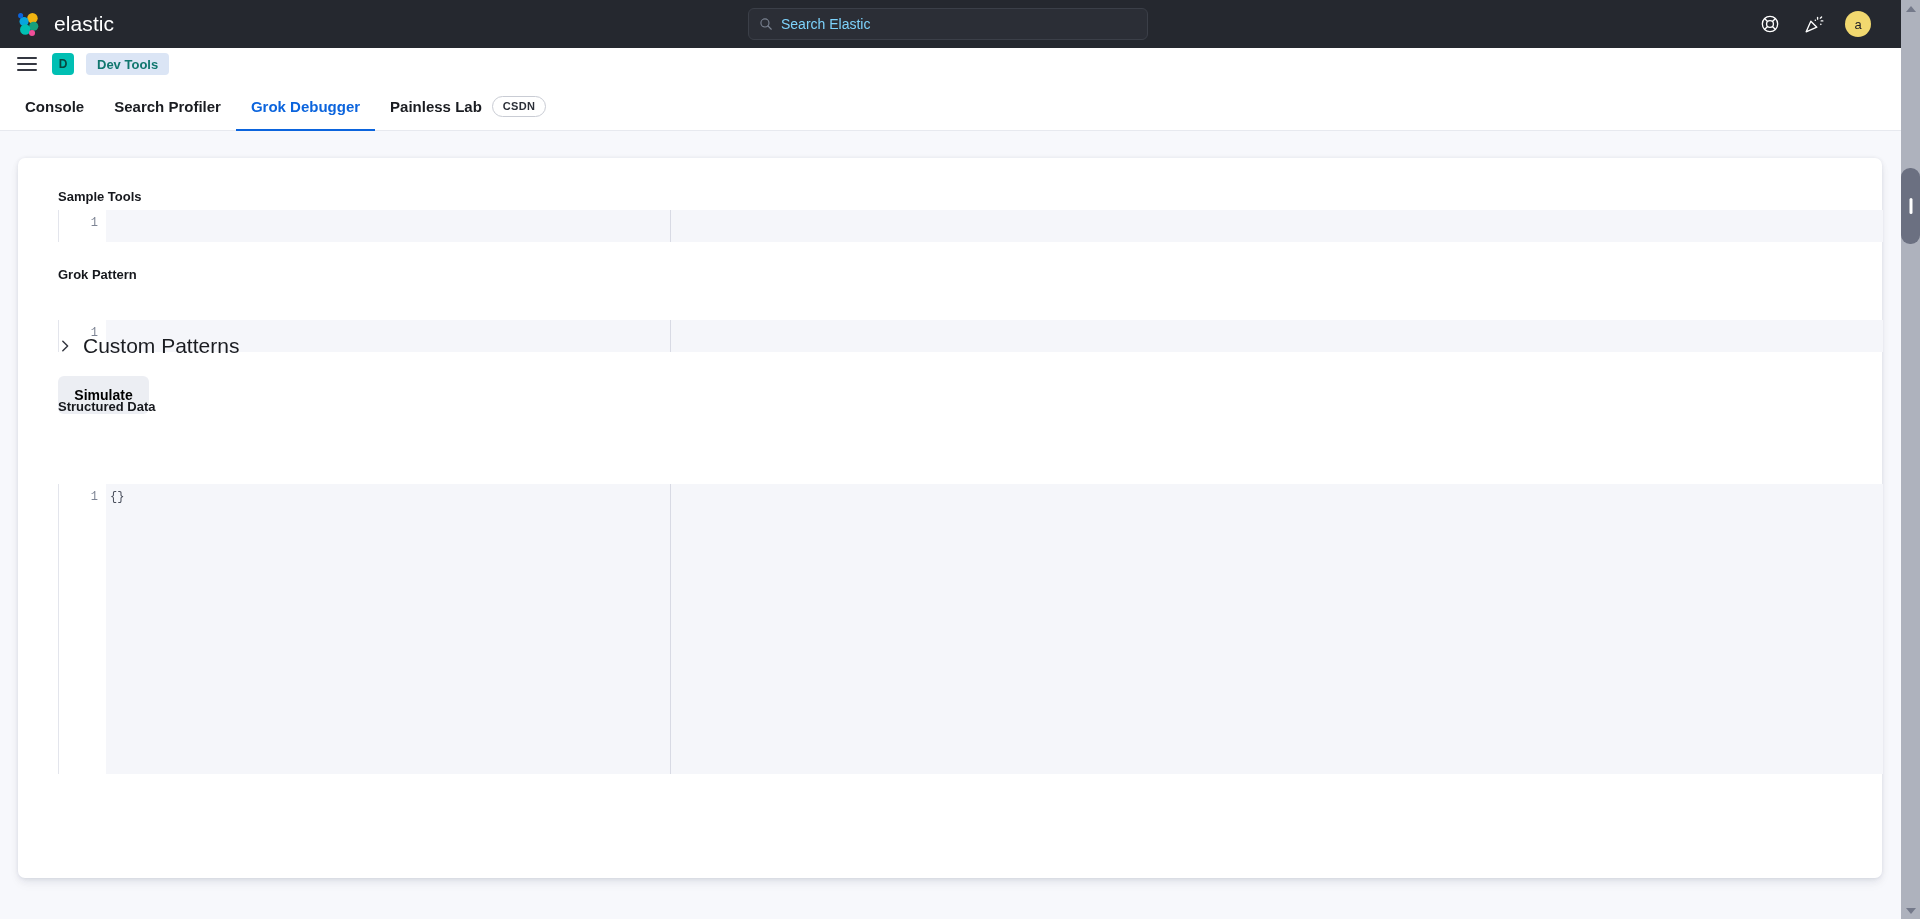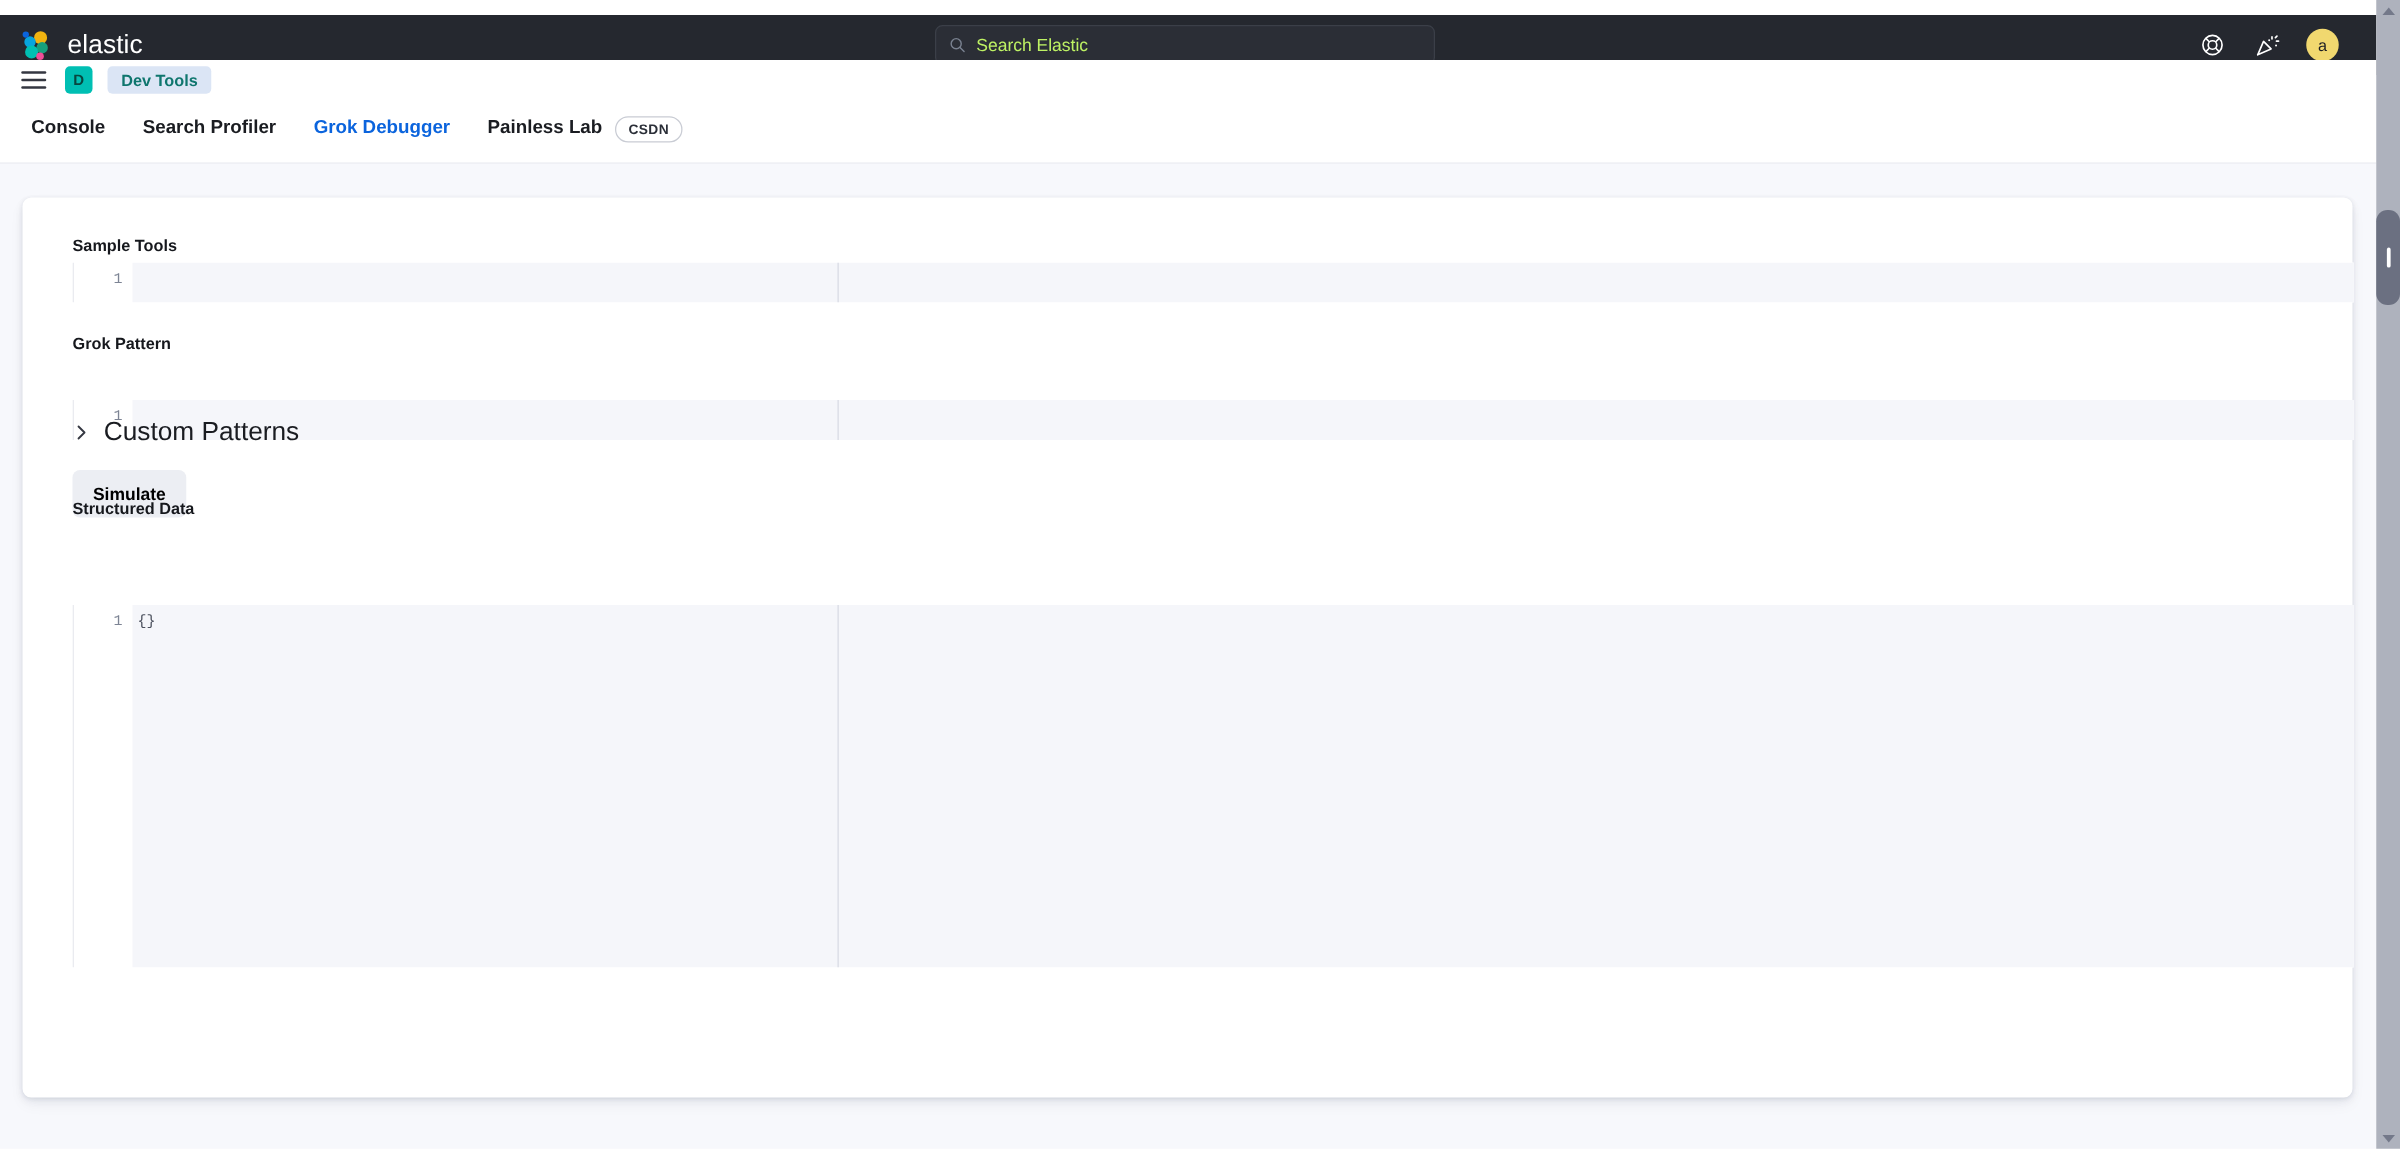--- a/index.html
+++ b/index.html
@@ -15,21 +15,20 @@
 
   
   .top-header {
     position: absolute;
     top: 0; left: 0;
     width: 1901px;
     height: 48px;
     background: #25282f;
     display: flex;
     align-items: center;
-    margin-top: 12px;
   }
 
   .brand {
     display: flex;
     align-items: center;
     gap: 11px;
     margin-left: 16px;
     cursor: pointer;
   }
   .brand-logo { width: 27px; height: 27px; display: block; }
@@ -54,21 +53,21 @@
     border: 1px solid #3b3f48;
     border-radius: 6px;
     display: flex;
     align-items: center;
     padding: 0 10px;
     gap: 8px;
     cursor: text;
   }
   .global-search .sicon { width: 14px; height: 14px; flex: 0 0 auto; opacity: .72; }
   .global-search .sph {
-    color: #bef264;
+    color: #7dd3fc;
     font-size: 14px;
     line-height: 1;
     user-select: none;
   }
 
   .header-right {
     position: absolute;
     right: 30px;
     top: 0;
     height: 48px;
@@ -150,30 +149,30 @@
     height: 50px;
     background: #ffffff;
     border-bottom: 1px solid #e7e9ef;
     display: flex;
     align-items: flex-end;
     padding-left: 10px;
   }
   .tab {
     height: 48px;
     display: flex;
-    align-items: flex-start;
+    align-items: center;
     gap: 10px;
     padding: 0 15px;
     font-size: 15px;
     font-weight: 700;
     color: #1a1c21;
     cursor: pointer;
     border-bottom: 2px solid transparent;
     position: relative;
-    top: 11px;
+    top: 1px;
   }
   .tab.active {
     color: #0b64dd;
     border-bottom-color: #0b64dd;
   }
   .beta-badge {
     border: 1px solid #c9ccd4;
     border-radius: 11px;
     height: 21px;
     padding: 0 10px;

